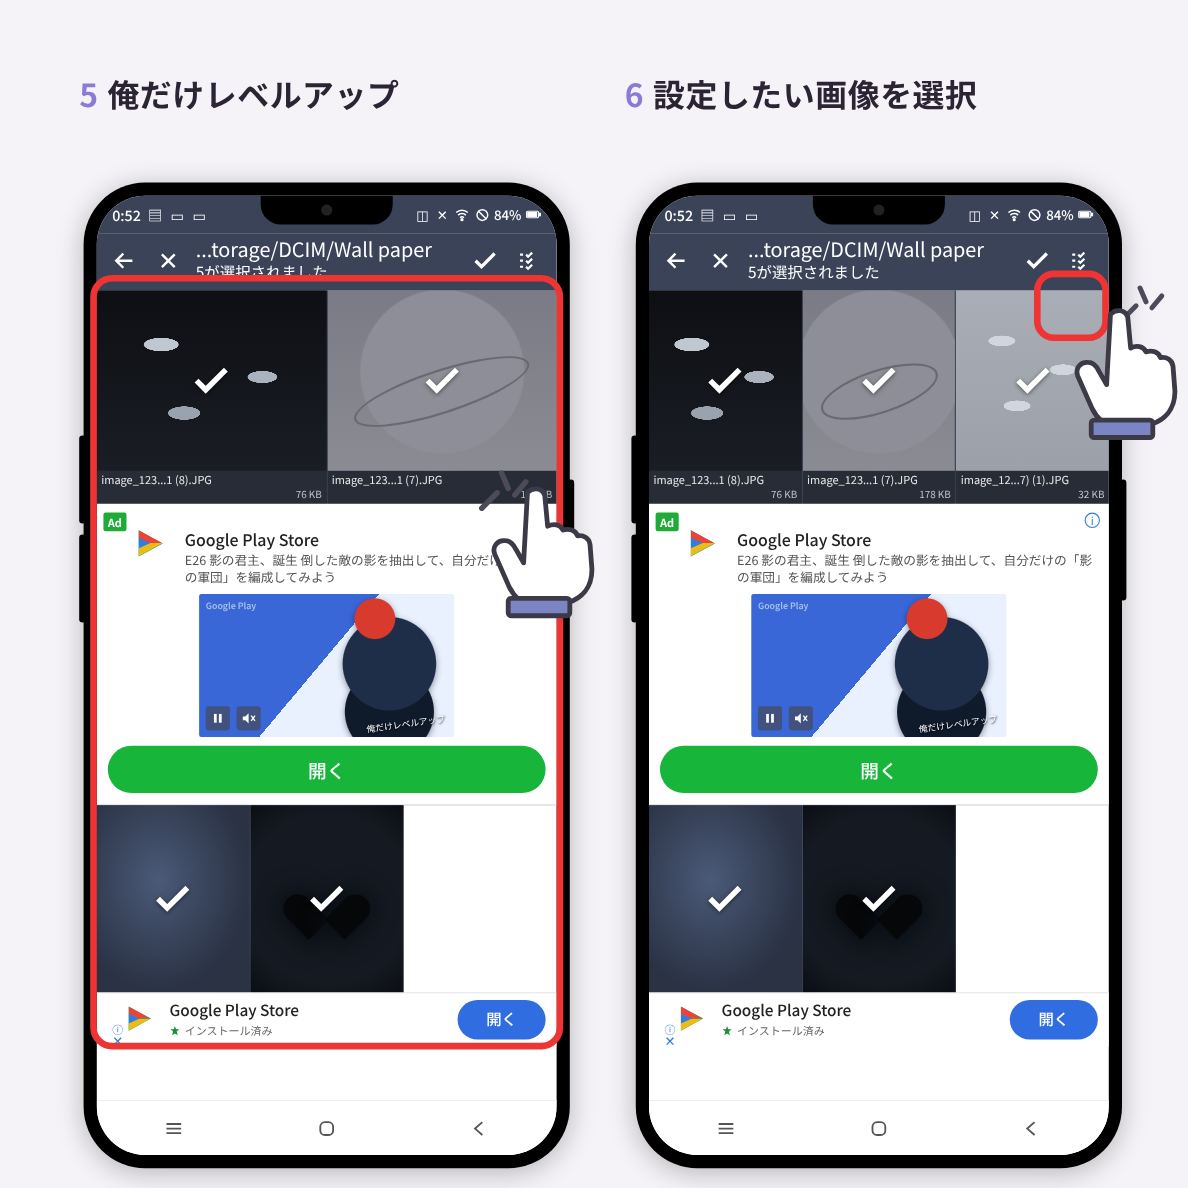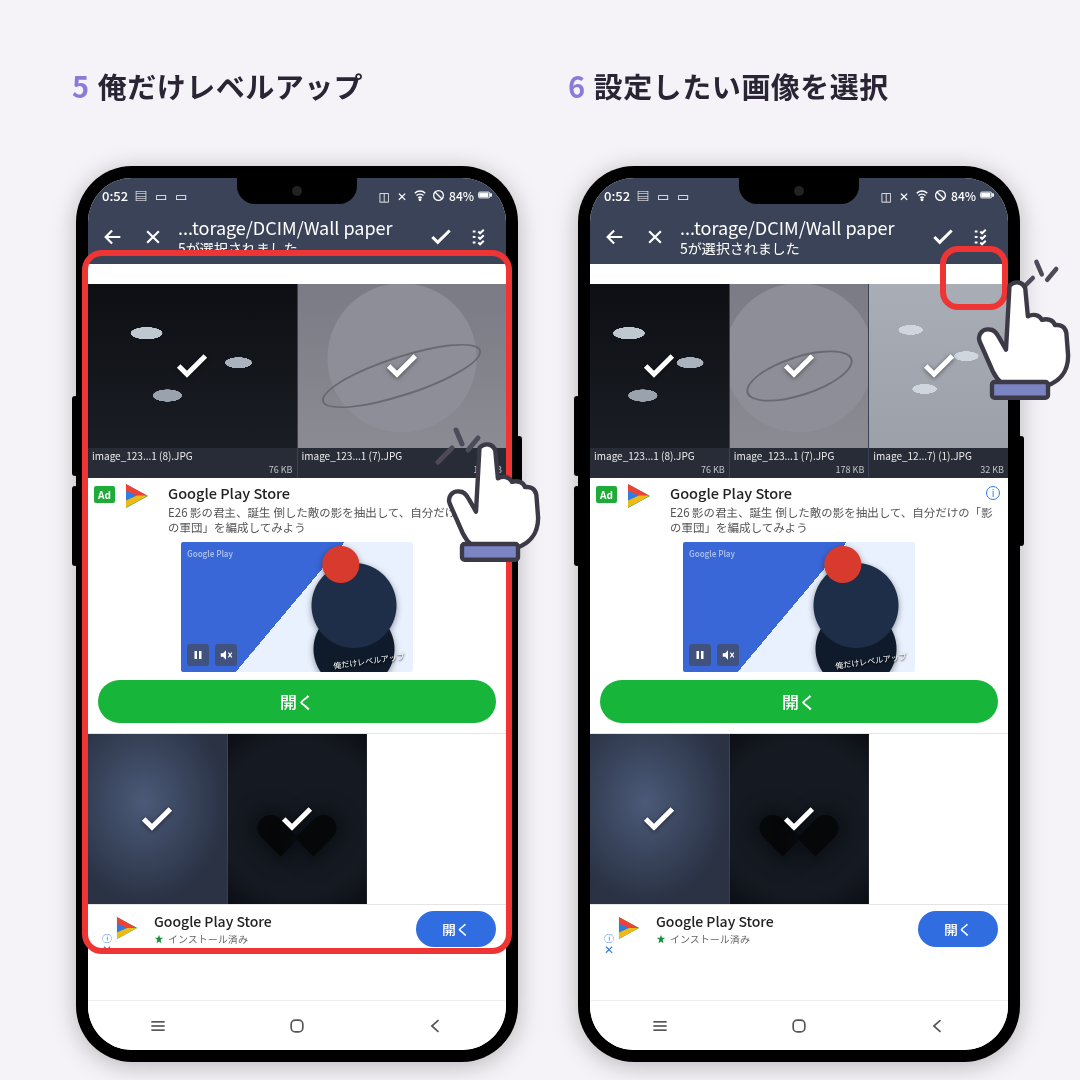--- a/index.html
+++ b/index.html
@@ -83,21 +83,21 @@
   .appbar .ab-path { font-size:18px; white-space:nowrap; overflow:hidden; text-overflow:clip;}
   .appbar .ab-sub  { font-size:14px; }
   .icon-btn {
     width:30px; height:30px;
     display:flex; align-items:center; justify-content:center;
     cursor:pointer;
     flex-shrink:0;
   }
   .icon-btn svg { stroke:#fff; }
 
-  .grid { display:flex; background:#fef9c3;margin-top:20px; }
+  .grid { display:flex; background:#fef9c3; }
   .thumb {
     flex:1;
     position:relative;
     height:194px;
     background:#2a2f3a;
     border-right:1px solid #3a4357;
     display:flex; flex-direction:column;
     cursor:pointer;
   }
   .thumb:last-child{border-right:none;}
@@ -150,21 +150,21 @@
   .heart-shape::before,.heart-shape::after{
     content:""; position:absolute; width:26px; height:40px;
     background:#060709; border-radius:26px 26px 0 0;
     box-shadow: 0 0 18px 6px rgba(10,14,20,0.9);
   }
   .heart-shape::before{ left:0;  transform:rotate(-45deg); transform-origin:100% 100%; }
   .heart-shape::after { right:0; transform:rotate( 45deg); transform-origin:0 100%; }
 
   .ad-card {
     background:#fff;
-    padding: 4px 10px 10px;
+    padding: 22px 10px 10px;
     border-bottom: 1px solid #e3e3e8;
     position:relative;
   }
   .ad-badge {
     position:absolute; left:6px; top:8px;
     background:#1fab38; color:#fff;
     font-size:10px; font-weight:700;
     padding:1px 4px; border-radius:2px;
   }
   .ad-info-btn {

